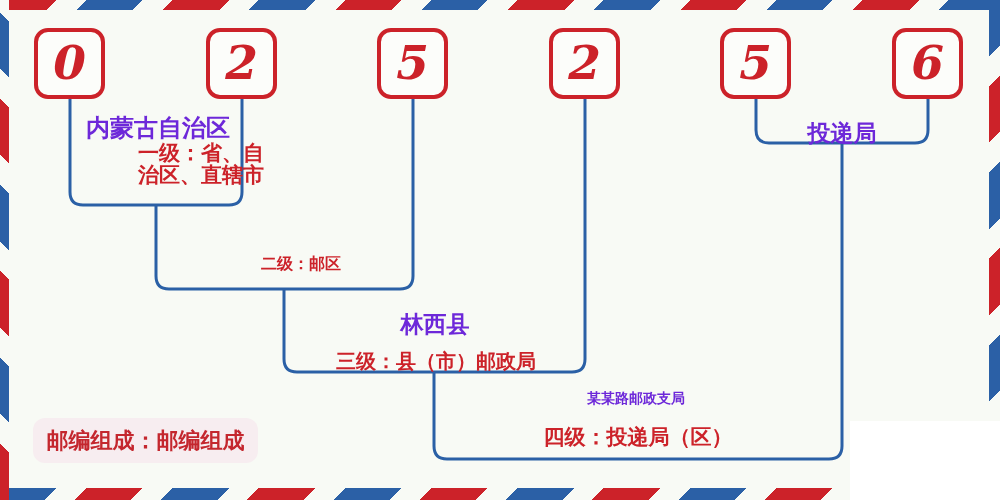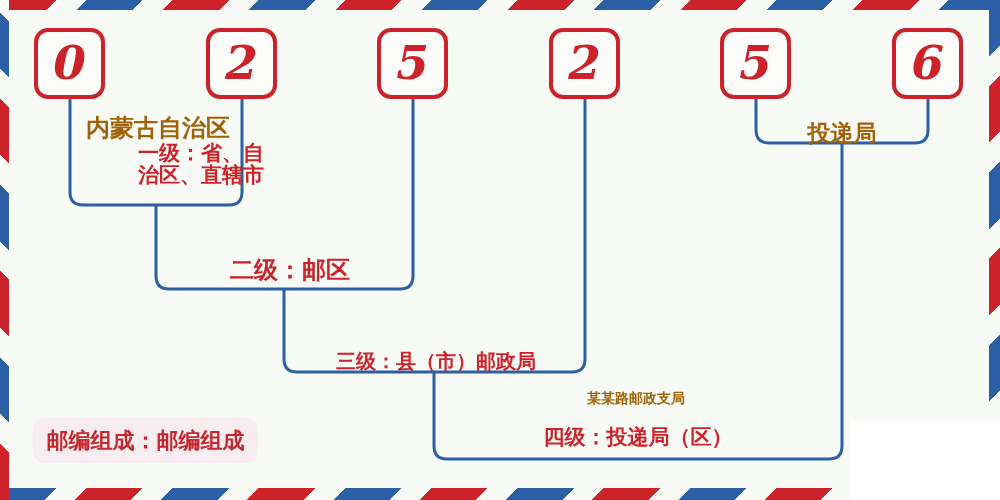--- a/index.html
+++ b/index.html
@@ -49,25 +49,25 @@
   }
   .d0{left:34px;} .d1{left:206px;} .d2{left:377px;}
   .d3{left:549px;} .d4{left:720px;} .d5{left:892px;}
   
   .callout{
     position:absolute;z-index:3;
     transform:translateX(-50%);
     white-space:nowrap;
     font-weight:bold;text-align:center;
   }
-  .blue-t{color:#a16207;}
+  .blue-t{color:#6d28d9;}
   .red-t{color:#cc2229;}
   .lv1-region{left:158px;top:112px;font-size:24px;}
   .lv1-label{left:158px;top:142px;font-size:21px;width:140px;white-space:normal;line-height:22px;margin-left:43px;}
-  .lv2-label{left:290px;top:254px;font-size:24px;}
+  .lv2-label{left:301px;top:254px;font-size:16px;}
   .lv3-region{left:435px;top:309px;font-size:23px;}
   .lv3-label{left:436px;top:348px;font-size:20px;}
   .lv4-region{left:636px;top:390px;font-size:14px;}
   .lv4-label{left:638px;top:423px;font-size:21px;}
   .delivery-label{left:842px;top:118px;font-size:23px;}
   
   .badge{
     position:absolute;left:33px;top:418px;z-index:3;
     width:225px;height:45px;border-radius:12px;
     background:#f7edf0;
@@ -105,20 +105,21 @@
   <div class="digit-box d2">5</div>
   <div class="digit-box d3">2</div>
   <div class="digit-box d4">5</div>
   <div class="digit-box d5">6</div>
 
   <div class="callout blue-t lv1-region">内蒙古自治区</div>
   <div class="callout red-t lv1-label">一级：省、自治区、直辖市</div>
 
   <div class="callout red-t lv2-label">二级：邮区</div>
 
+  <div class="callout blue-t lv3-region">林西县</div>
   <div class="callout red-t lv3-label">三级：县（市）邮政局</div>
 
   <div class="callout blue-t delivery-label">投递局</div>
 
   <div class="callout blue-t lv4-region">某某路邮政支局</div>
   <div class="callout red-t lv4-label">四级：投递局（区）</div>
 
   <div class="badge">邮编组成：邮编组成</div>
 
   <div class="corner-patch"></div>

